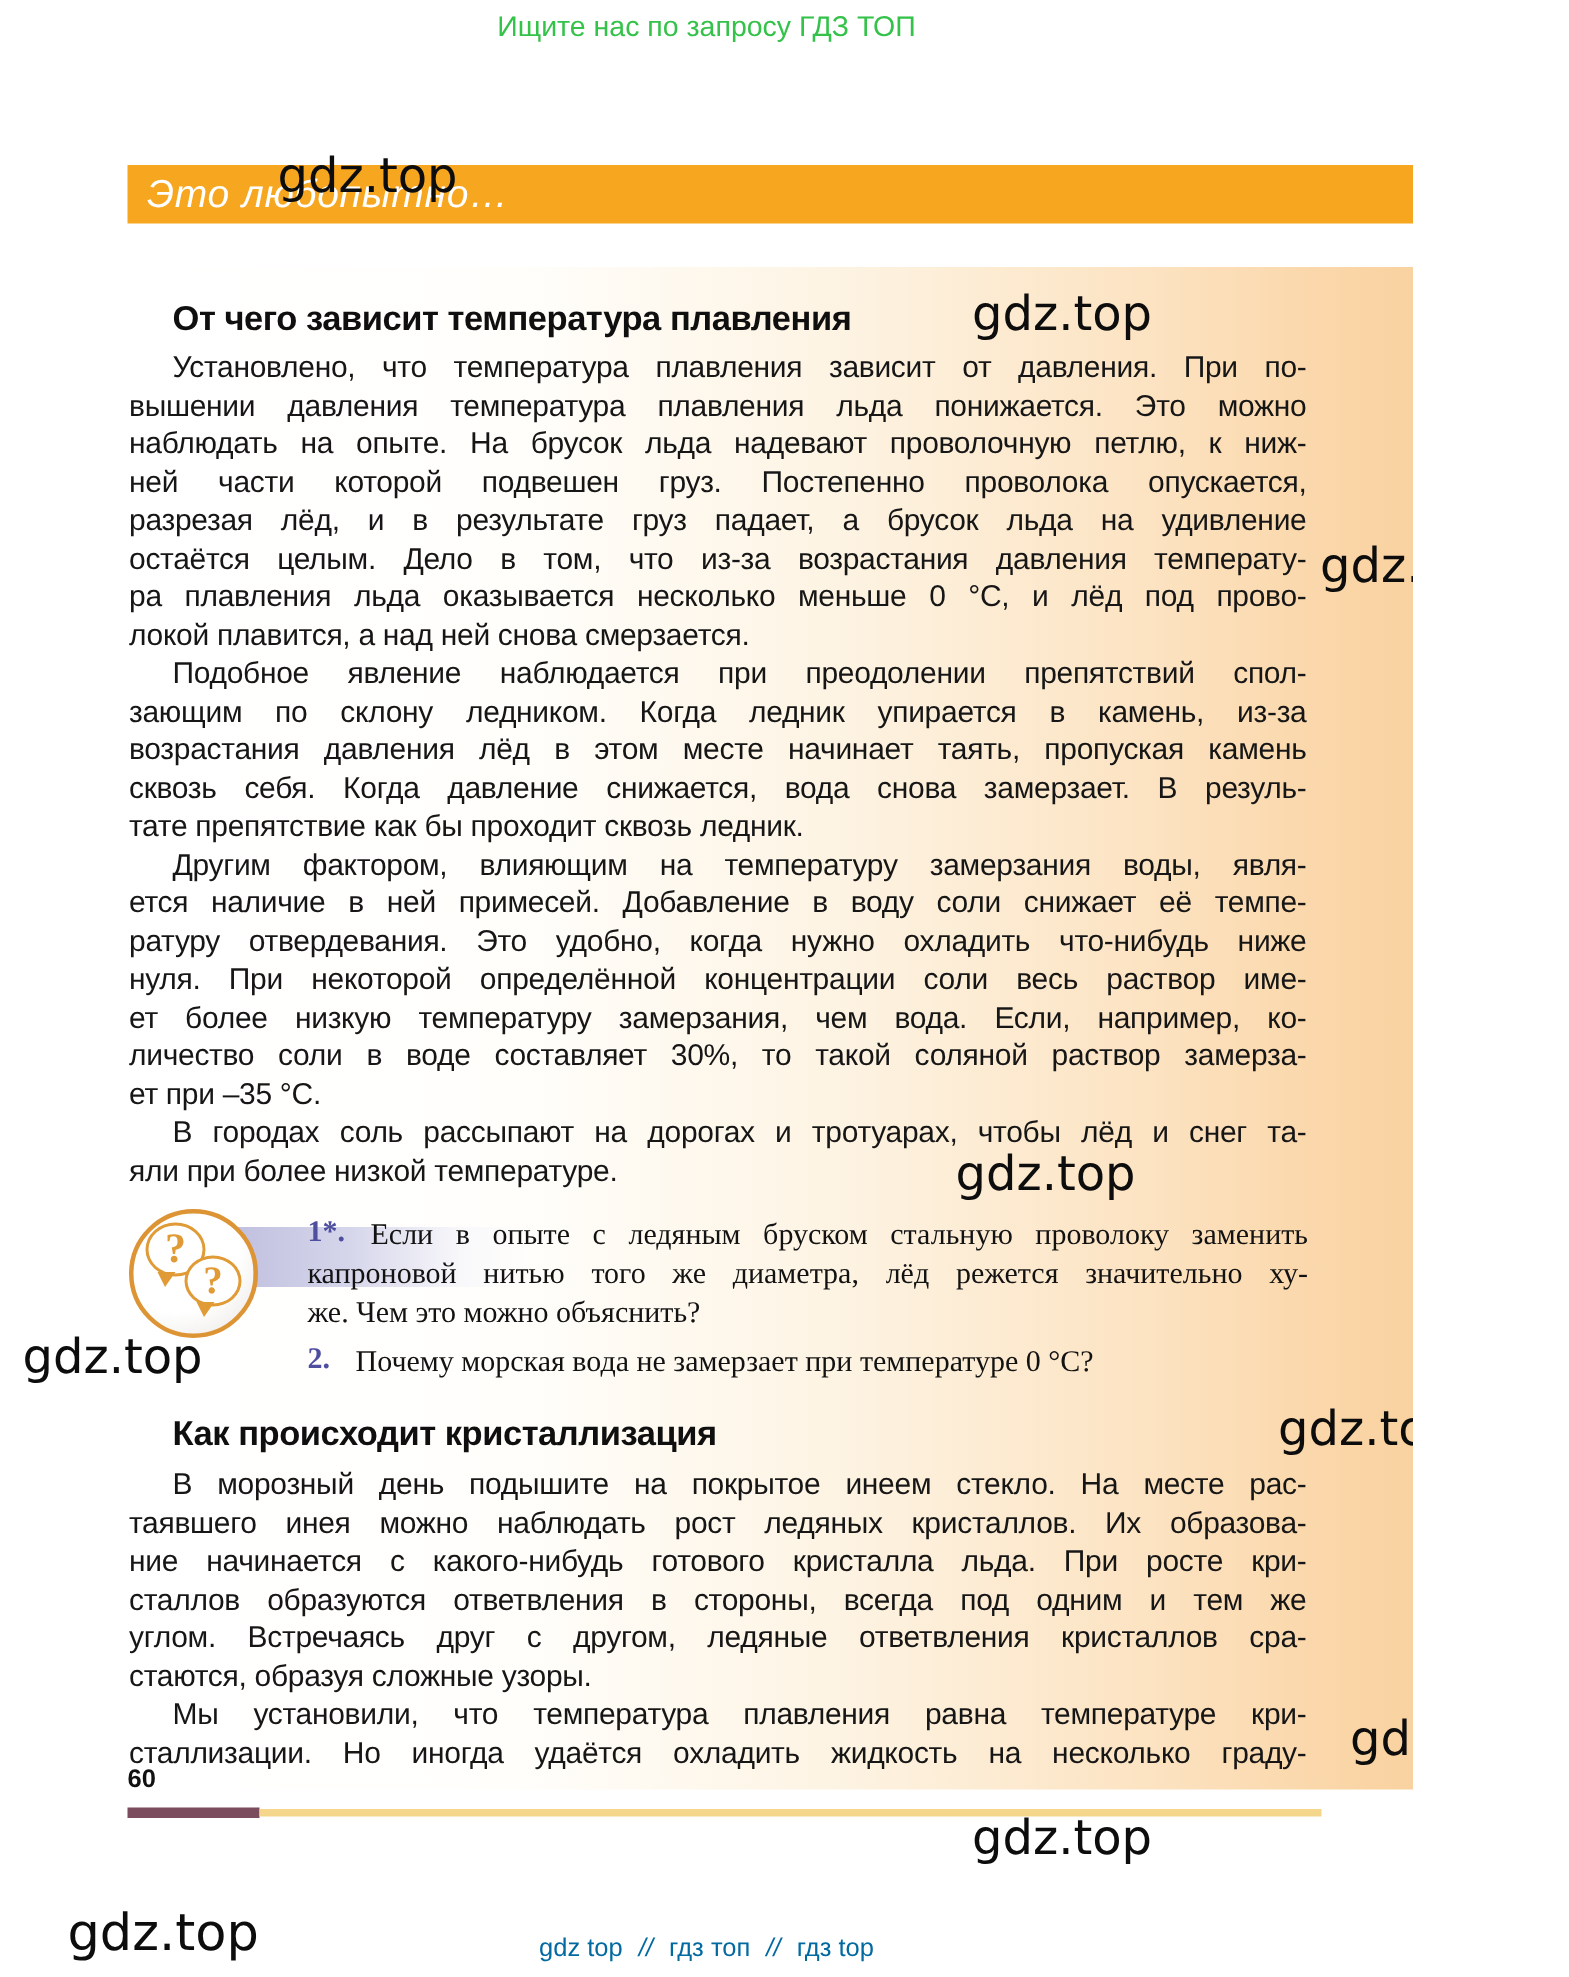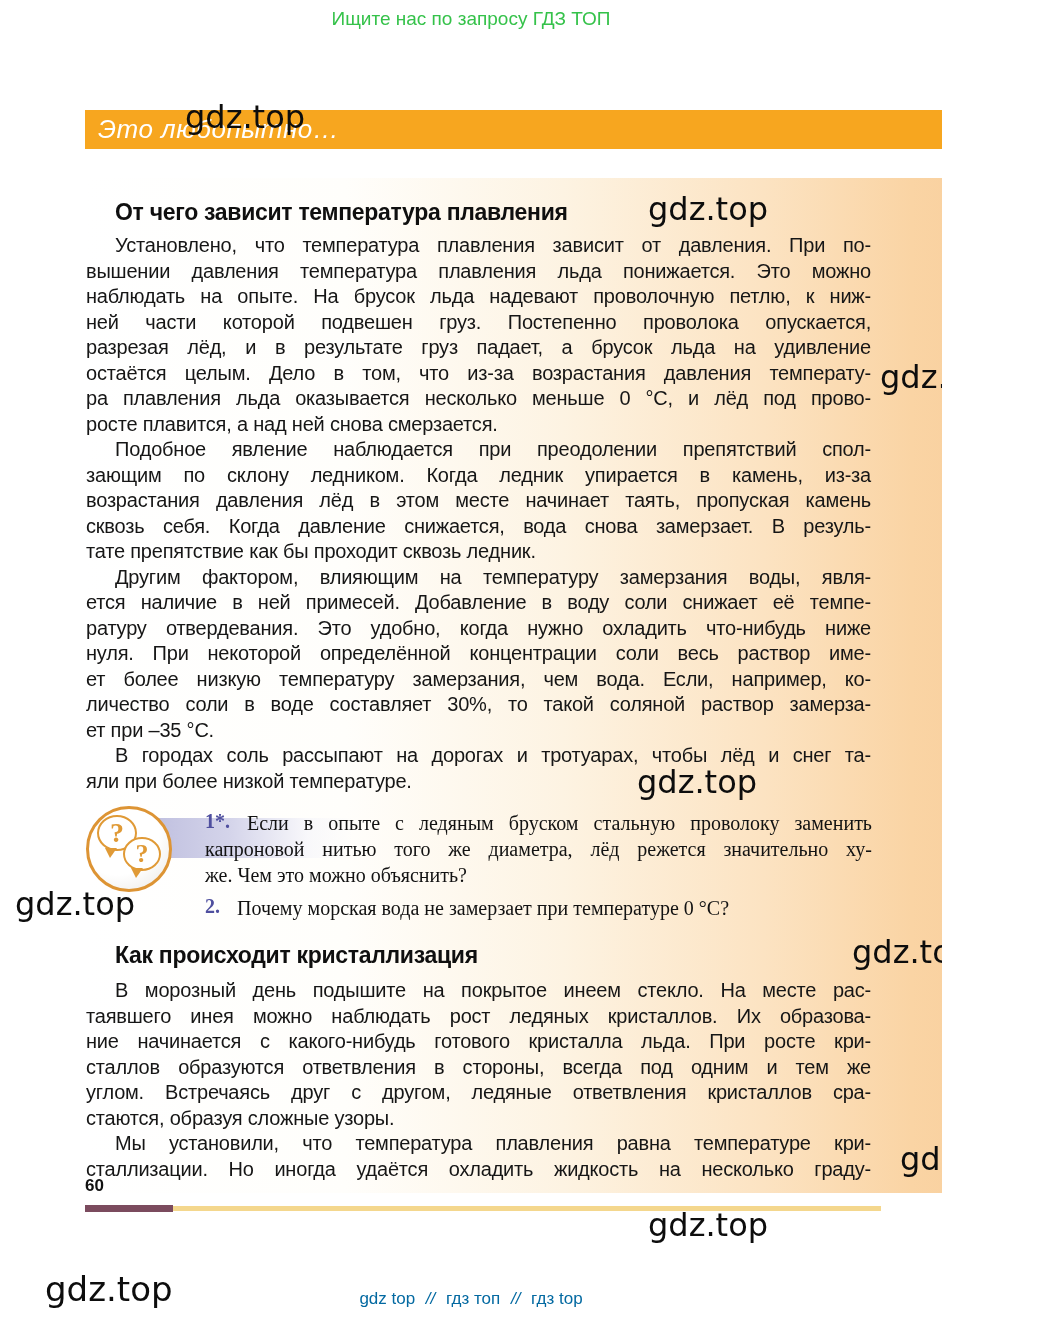--- a/index.html
+++ b/index.html
@@ -205,21 +205,21 @@
       <h2 class="sec-title sec1-title">От чего зависит температура плавления</h2>
 
       <div class="para">
           <div class="jline">Установлено, что температура плавления зависит от давления. При по-</div>
           <div class="jline">вышении давления температура плавления льда понижается. Это можно</div>
           <div class="jline">наблюдать на опыте. На брусок льда надевают проволочную петлю, к ниж-</div>
           <div class="jline">ней части которой подвешен груз. Постепенно проволока опускается,</div>
           <div class="jline">разрезая лёд, и в результате груз падает, а брусок льда на удивление</div>
           <div class="jline">остаётся целым. Дело в том, что из-за возрастания давления температу-</div>
           <div class="jline">ра плавления льда оказывается несколько меньше 0 °C, и лёд под прово-</div>
-          <div class="jline lastline">росте плавится, а над ней снова смерзается.</div>
+          <div class="jline lastline">локой плавится, а над ней снова смерзается.</div>
         </div>
       <div class="para">
           <div class="jline">Подобное явление наблюдается при преодолении препятствий спол-</div>
           <div class="jline">зающим по склону ледником. Когда ледник упирается в камень, из-за</div>
           <div class="jline">возрастания давления лёд в этом месте начинает таять, пропуская камень</div>
           <div class="jline">сквозь себя. Когда давление снижается, вода снова замерзает. В резуль-</div>
           <div class="jline lastline">тате препятствие как бы проходит сквозь ледник.</div>
         </div>
       <div class="para">
           <div class="jline">Другим фактором, влияющим на температуру замерзания воды, явля-</div>

